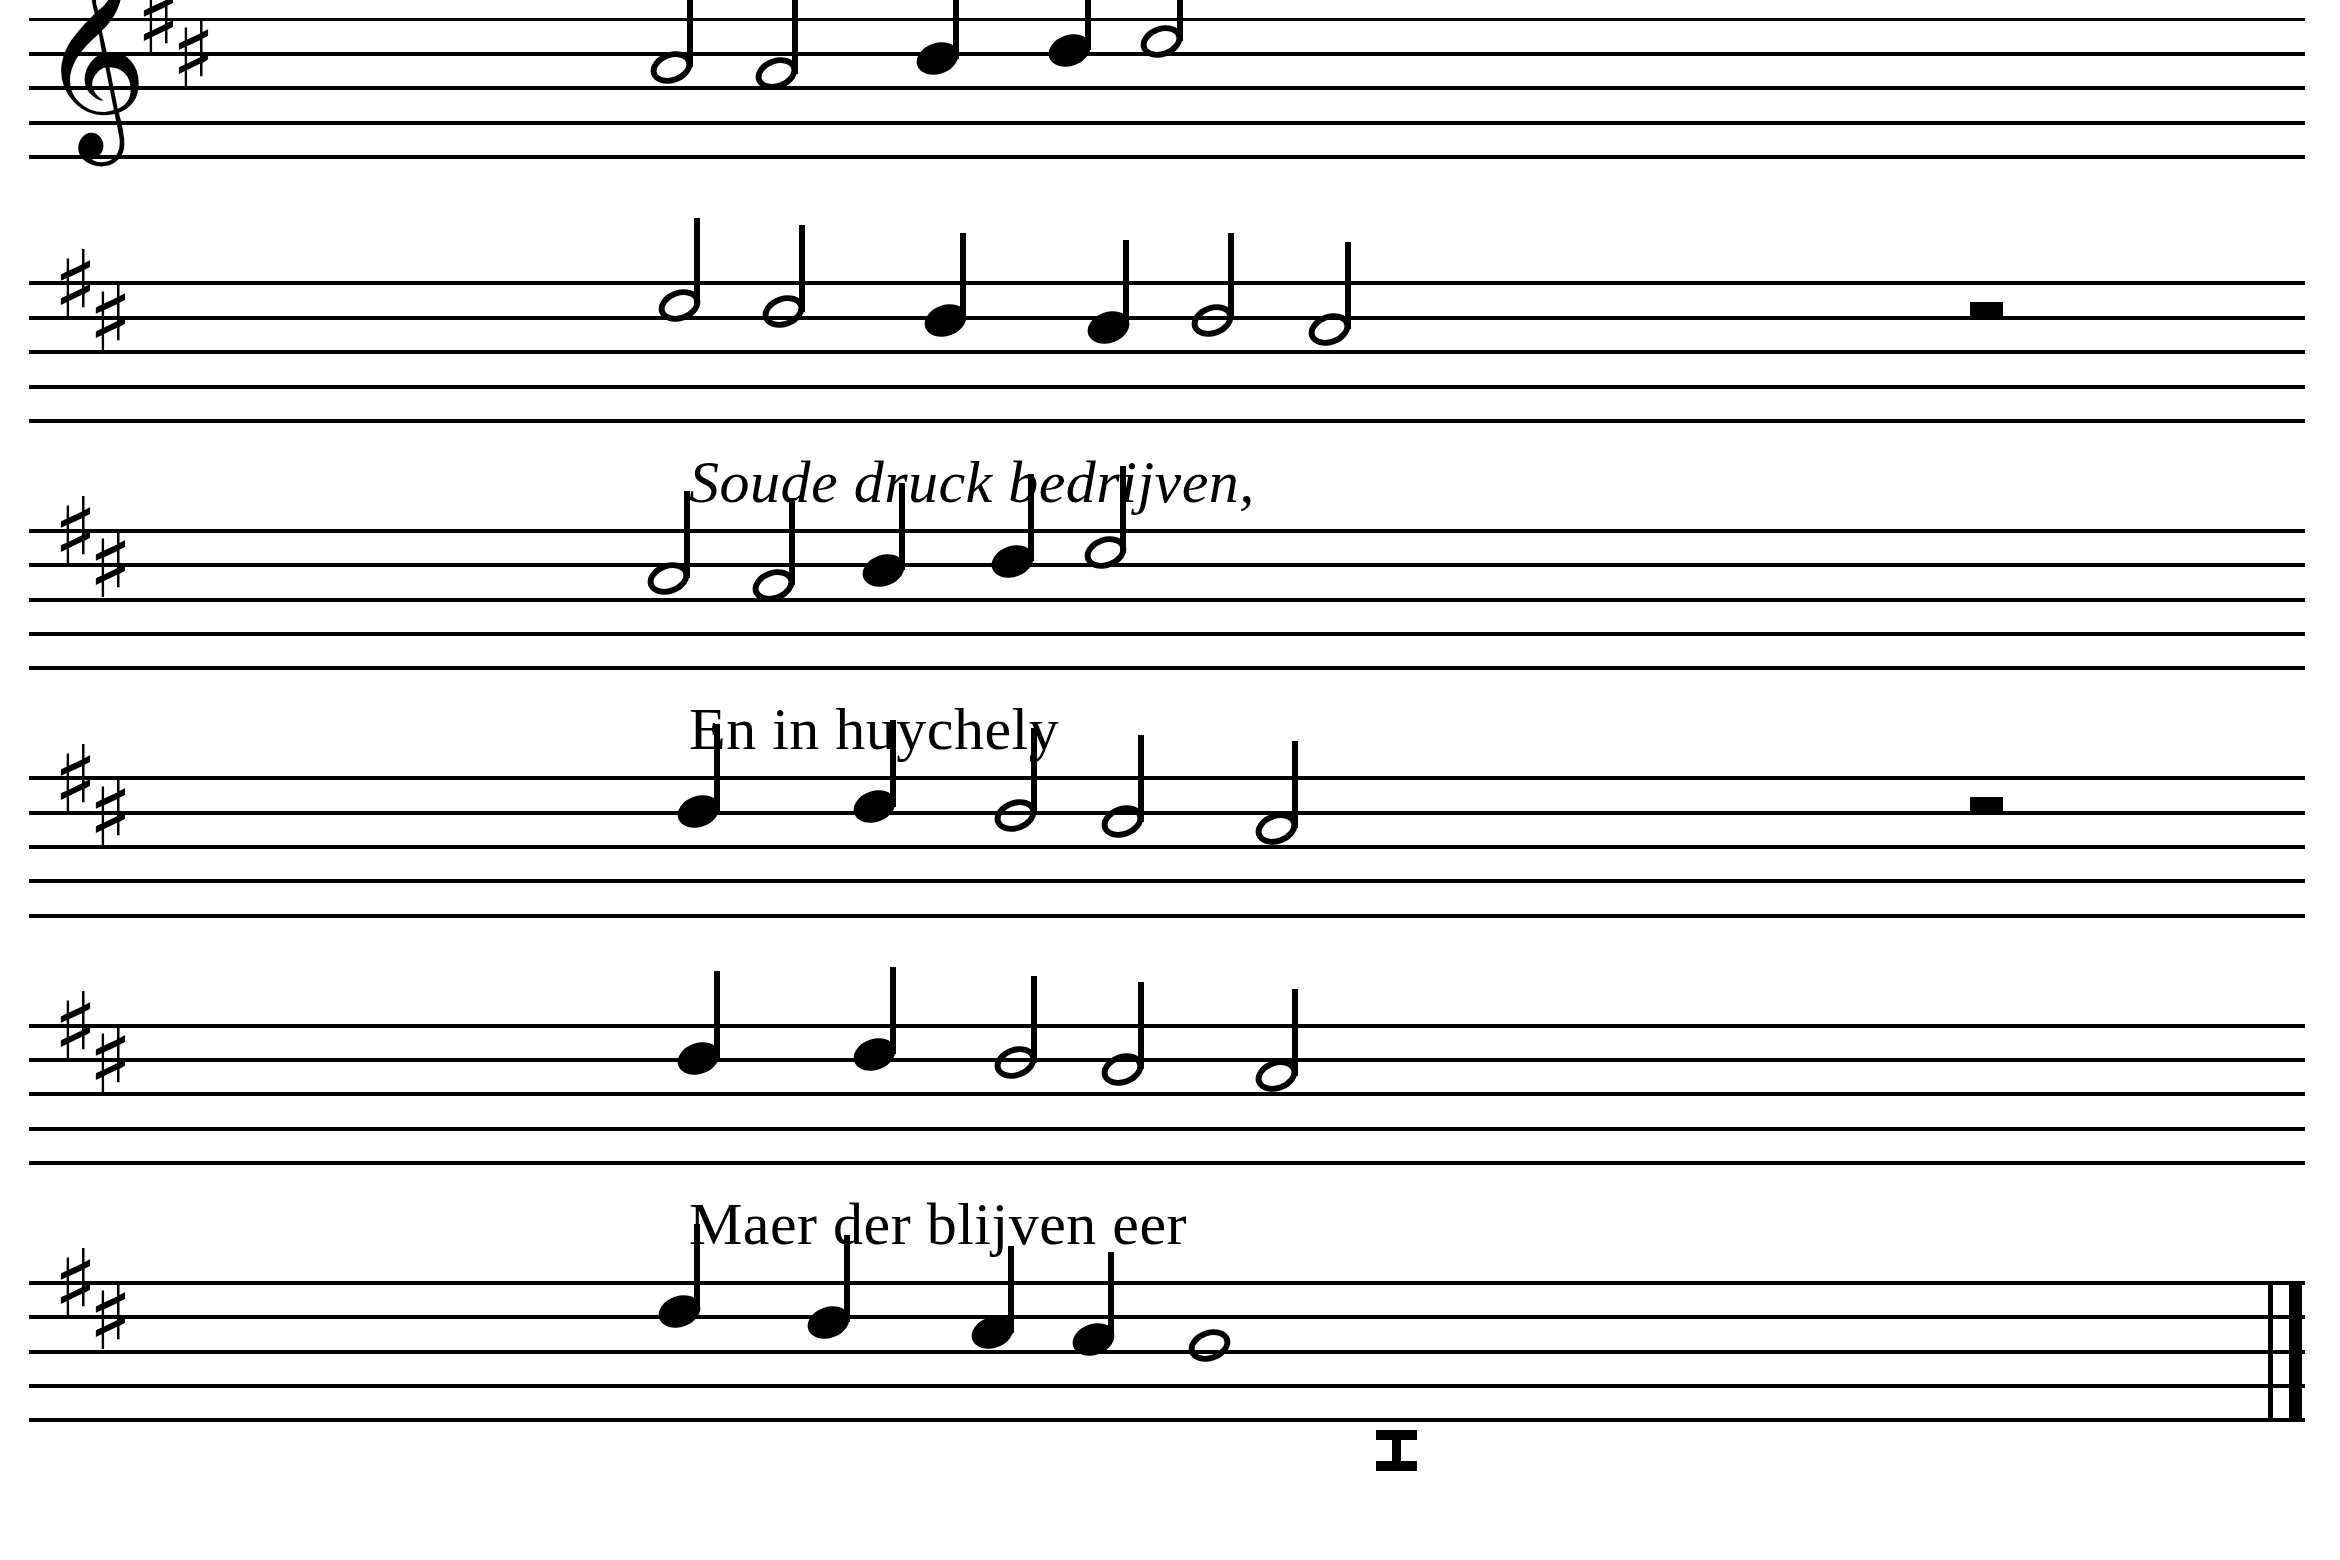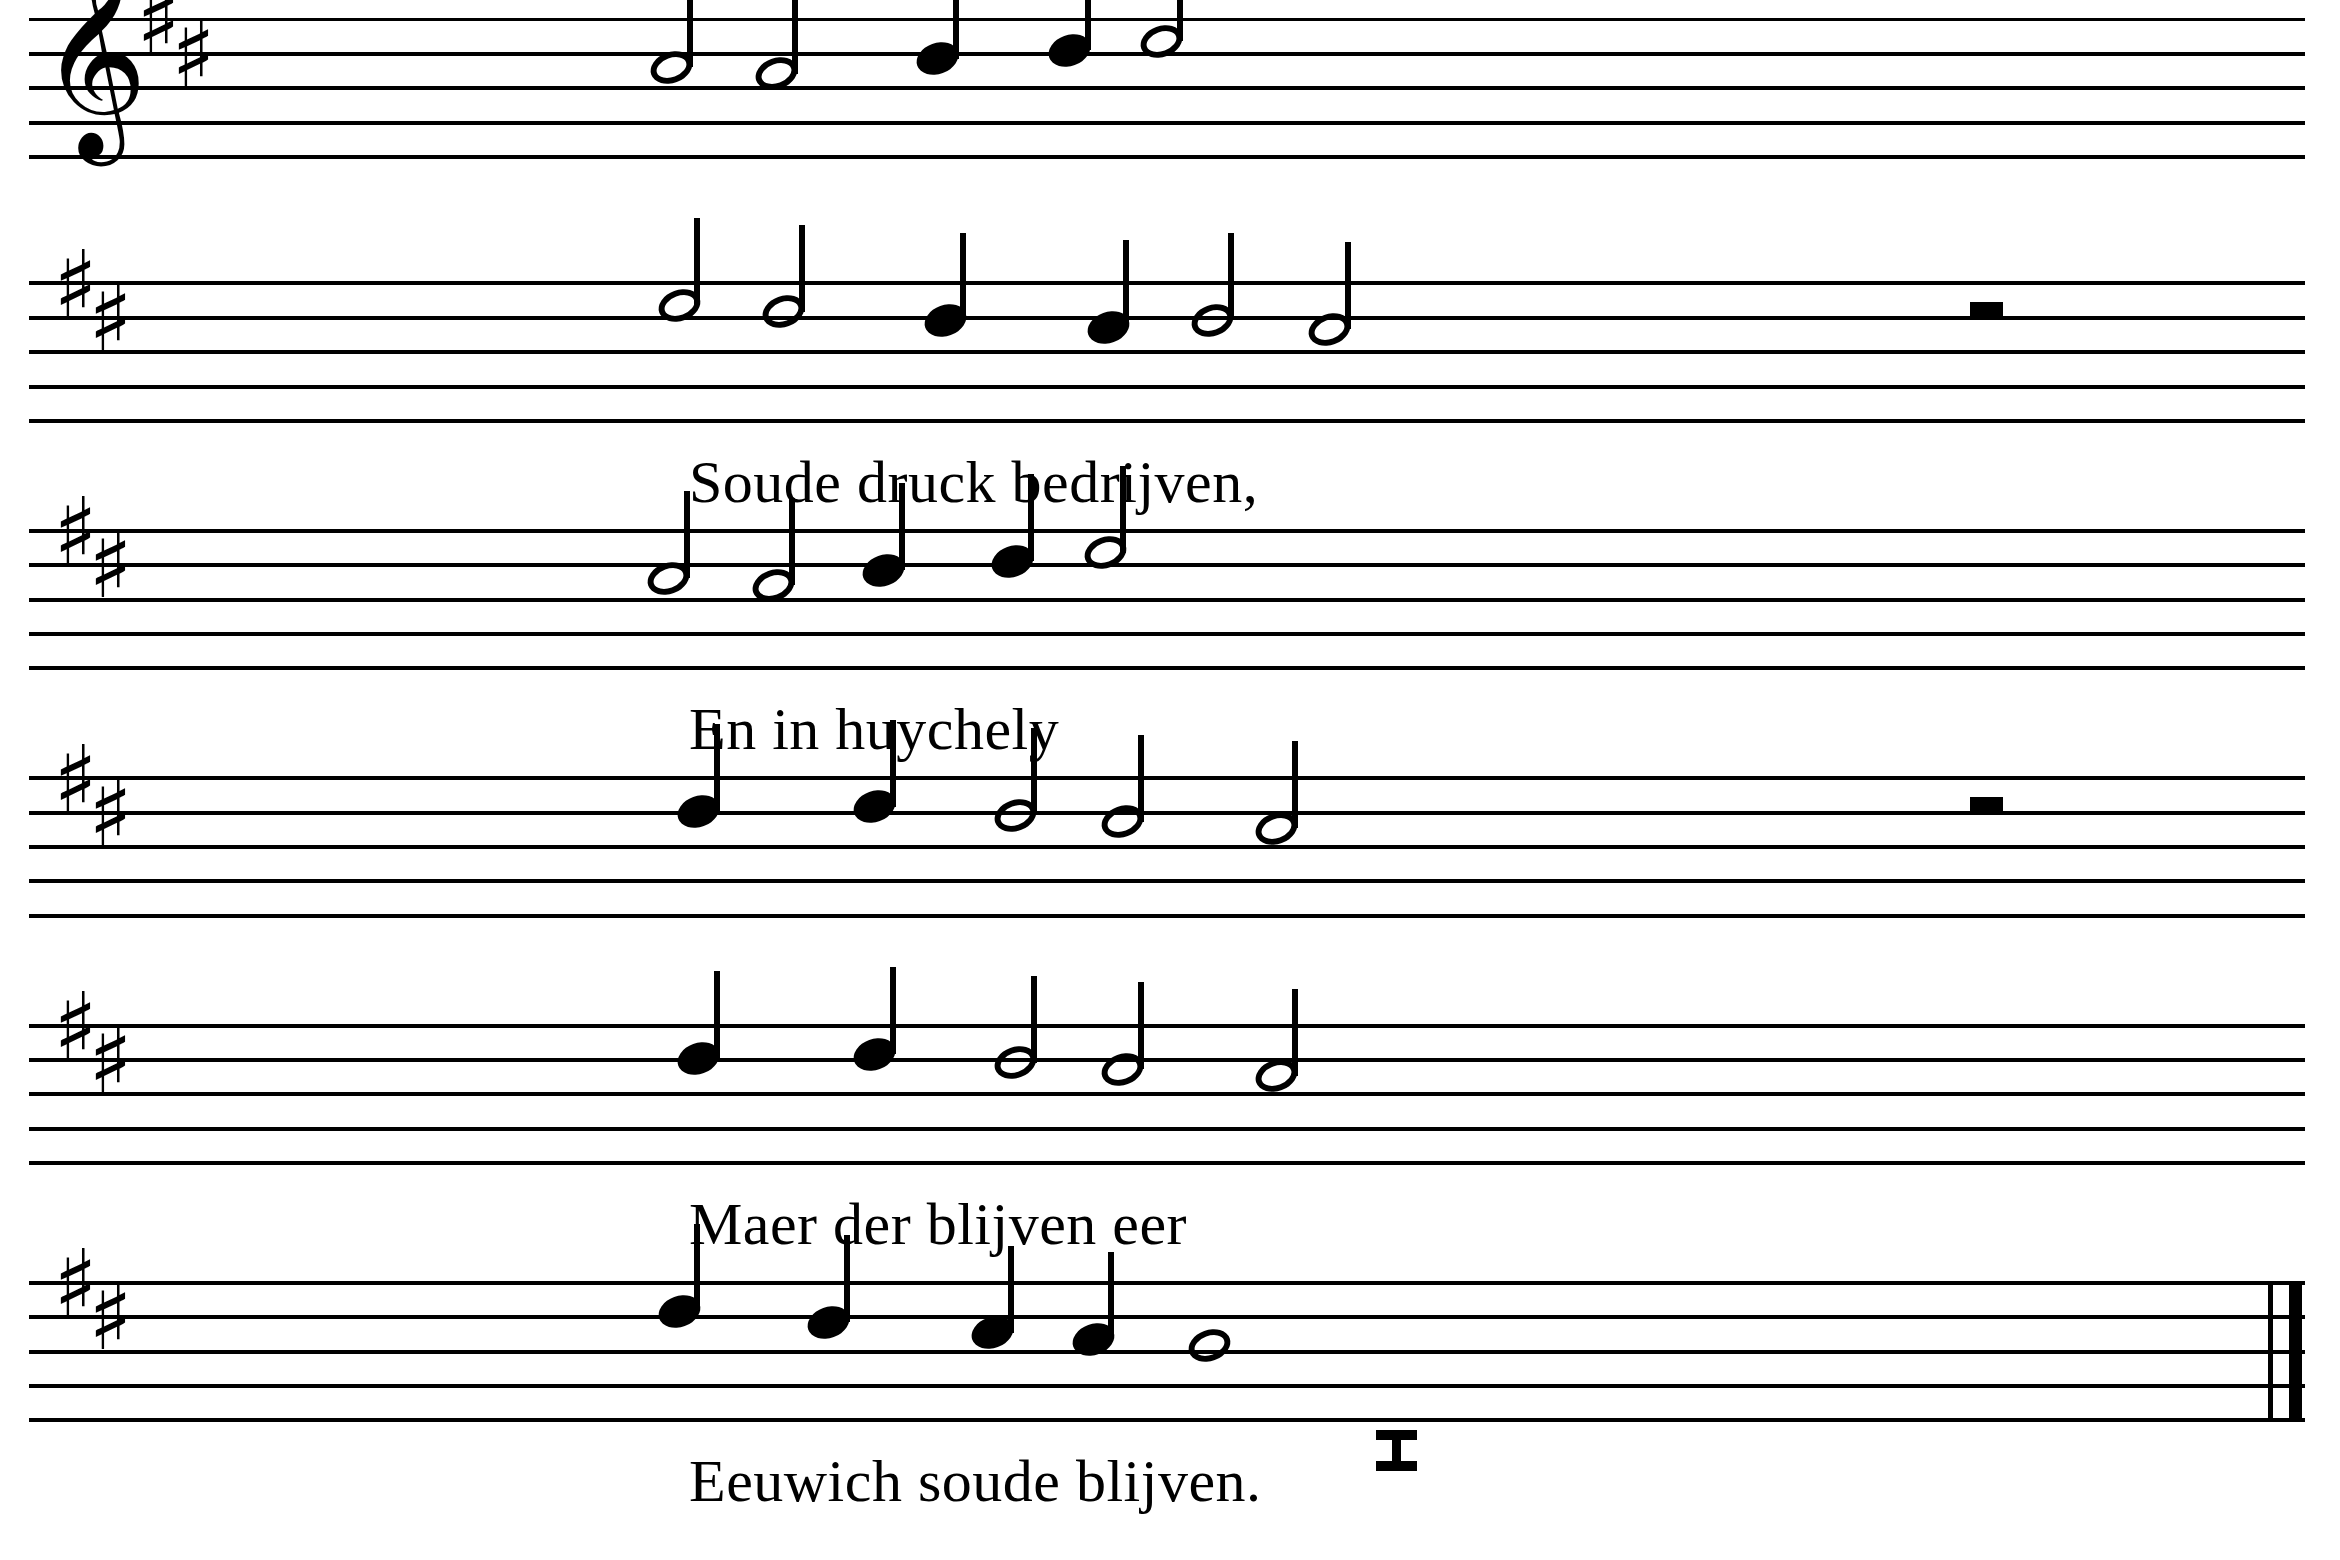--- a/index.html
+++ b/index.html
@@ -129,21 +129,21 @@
       <div class="note open" style="left: 762px; top: 296px;"></div>
       <div class="stem" style="left: 960px; top: 233px; height: 87px;"></div>
       <div class="note filled" style="left: 924px; top: 305px;"></div>
       <div class="stem" style="left: 1123px; top: 240px; height: 87px;"></div>
       <div class="note filled" style="left: 1087px; top: 312px;"></div>
       <div class="stem" style="left: 1228px; top: 233px; height: 87px;"></div>
       <div class="note open" style="left: 1191px; top: 305px;"></div>
       <div class="stem" style="left: 1345px; top: 242px; height: 87px;"></div>
       <div class="note open" style="left: 1308px; top: 314px;"></div>
       <div class="rest" style="left: 1970px; top: 302px;"></div>
-      <div class="lyric" style="left: 689px; top: 448px;">Soude druck bedrijven,</div>
+      <div class="lyric" style="left: 689px; top: 448px; font-style: italic;">Soude druck bedrijven,</div>
     </div>
     <div class="system" style="top: 0px; left: 0px; width: 2341px; height: 1560px;">
       <div class="staff-line" style="top: 529px; left: 29px; width: 2276px;"></div>
       <div class="staff-line" style="top: 563px; left: 29px; width: 2276px;"></div>
       <div class="staff-line" style="top: 598px; left: 29px; width: 2276px;"></div>
       <div class="staff-line" style="top: 632px; left: 29px; width: 2276px;"></div>
       <div class="staff-line" style="top: 666px; left: 29px; width: 2276px;"></div>
       <div class="keysig" style="left: 53px; top: 486px;">♯</div>
       <div class="keysig" style="left: 88px; top: 519px;">♯</div>
       <div class="stem" style="left: 684px; top: 491px; height: 87px;"></div>
@@ -213,16 +213,15 @@
       <div class="stem" style="left: 1008px; top: 1246px; height: 87px;"></div>
       <div class="note filled" style="left: 971px; top: 1317px;"></div>
       <div class="stem" style="left: 1108px; top: 1252px; height: 87px;"></div>
       <div class="note filled" style="left: 1072px; top: 1324px;"></div>
       <div class="note open" style="left: 1188px; top: 1330px;"></div>
       <div class="barline" style="left: 2268px; top: 1281px; height: 141px;"></div>
       <div class="final-barline-thick" style="left: 2289px; top: 1281px; height: 141px;"></div>
       <div class="staff-line" style="left: 1376px; top: 1430px; width: 41px; height: 9.7px;"></div>
       <div class="staff-line" style="left: 1376px; top: 1461px; width: 41px; height: 9.7px;"></div>
       <div class="stem" style="left: 1392px; top: 1430px; height: 39px; width: 8.7px;"></div>
-      <div class="lyric" style="left: 689px; top: 1447px;">Eeuwich soude blijven.</div>
     </div>
   </div>
 
 
 </body></html>

